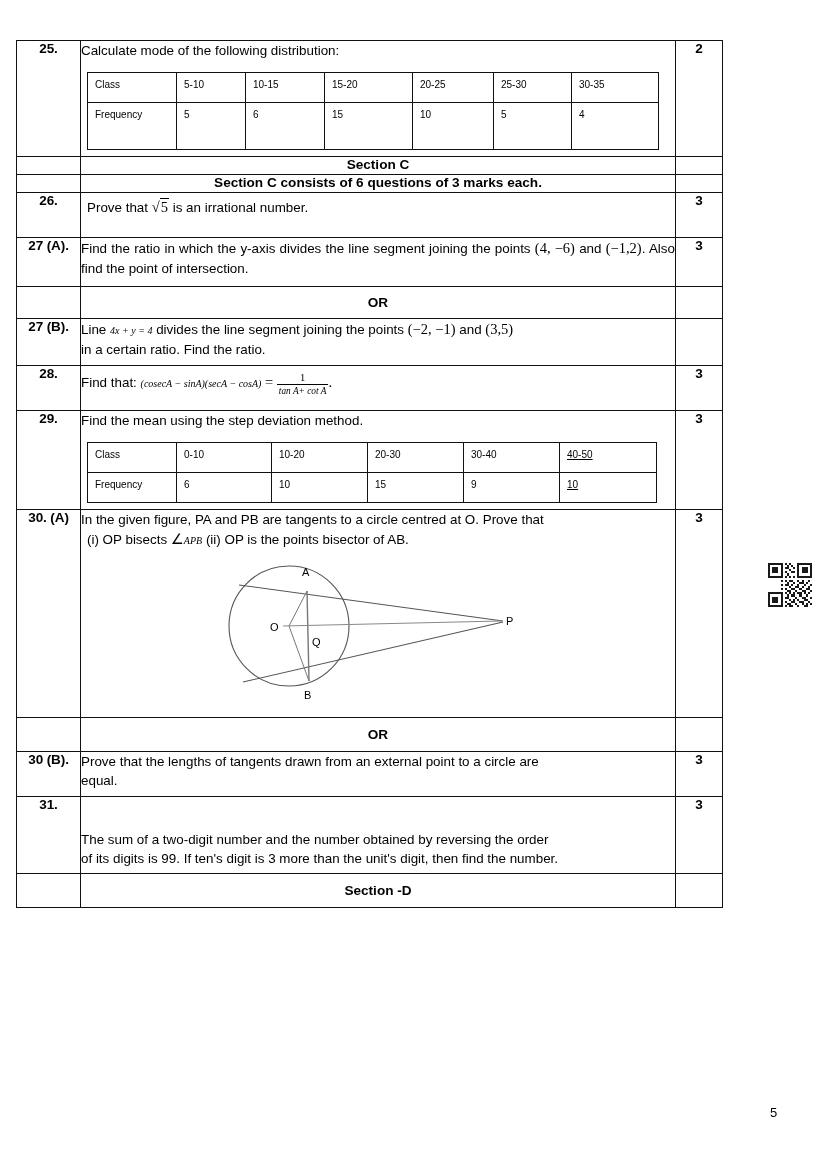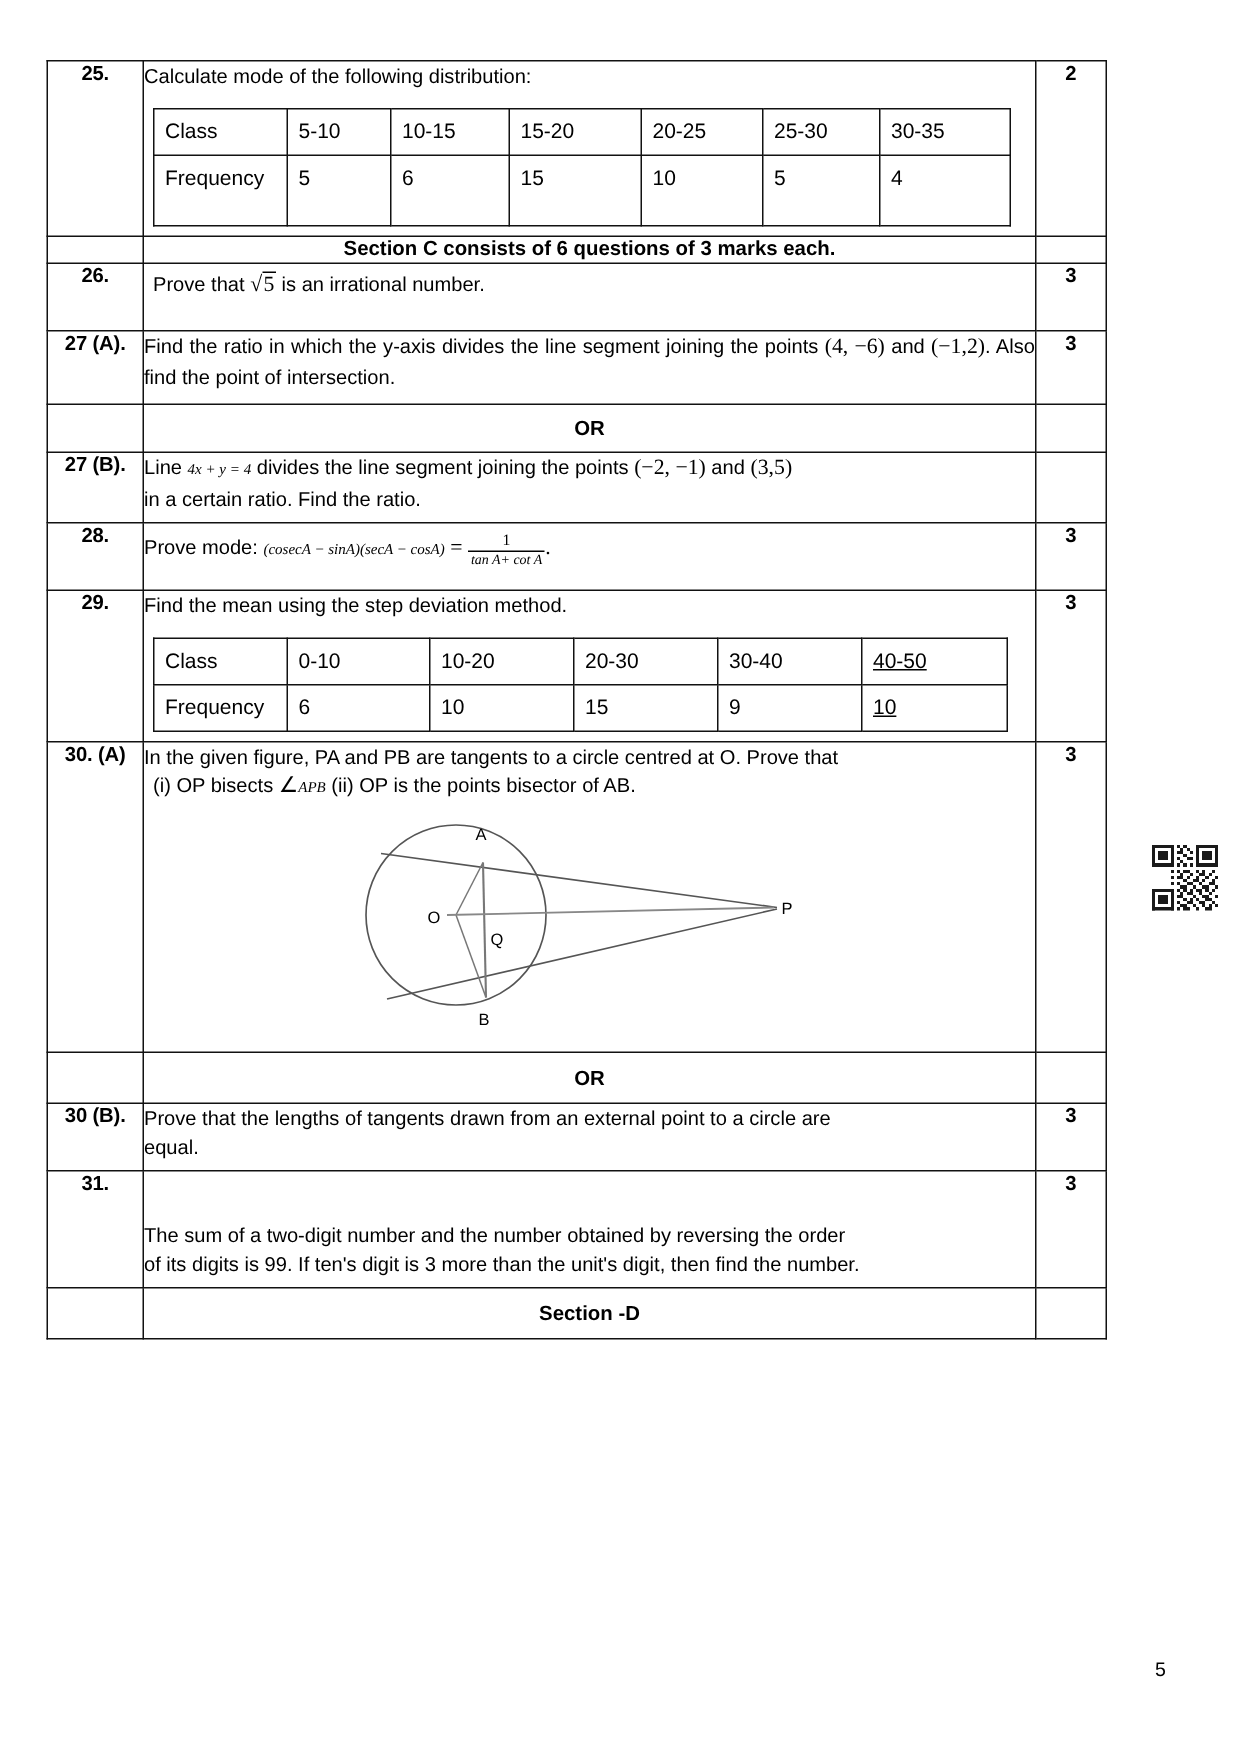--- a/index.html
+++ b/index.html
@@ -21,21 +21,21 @@
   .page {
     position: absolute;
     left: 0; top: 0;
     width: 827px;
     height: 1169px;
   }
 
   
   .exam-table {
     position: absolute;
-    left: 31px;
+    left: 16px;
     top: 40px;
     width: 706px;
     border-collapse: collapse;
     table-layout: fixed;
   }
   .exam-table td {
     border: 1px solid #111;
     vertical-align: top;
     padding: 0;
   }
@@ -78,21 +78,21 @@
   .indent-text { padding-left: 6px; }
 
   
   .data-table {
     border-collapse: collapse;
     margin: 12px 0 6px 6px;
     table-layout: fixed;
   }
   .data-table td {
     border: 1px solid #111;
-    font-size: 14px;
+    font-size: 10px;
     padding: 5px 7px;
     vertical-align: top;
     height: 19px;
     white-space: nowrap;
   }
   .data-table.t25 td.c0 { width: 74px; }
   .data-table.t25 td.c1 { width: 54px; }
   .data-table.t25 td.c2 { width: 64px; }
   .data-table.t25 td.c3 { width: 73px; }
   .data-table.t25 td.c4 { width: 66px; }
@@ -217,20 +217,25 @@
                 <td class="c4">10</td>
                 <td class="c5">5</td>
                 <td class="c6">4</td>
               </tr>
             </tbody>
           </table>
         </td>
         <td class="marks">2</td>
       </tr>
 
+      <tr>
+        <td class="qno">&nbsp;</td>
+        <td class="center-row">Section C</td>
+        <td class="marks">&nbsp;</td>
+      </tr>
 
       <tr>
         <td class="qno">&nbsp;</td>
         <td class="center-row">Section C consists of 6 questions of 3 marks each.</td>
         <td class="marks">&nbsp;</td>
       </tr>
 
       <tr>
         <td class="qno">26.</td>
         <td class="body-cell">
@@ -257,21 +262,21 @@
         <td class="qno">27 (B).</td>
         <td class="body-cell">
           <p style="padding-bottom:6px;"><span>Line </span><span class="math">4x + y = 4</span><span> divides the line segment joining the points </span><span class="math-up">(−2, −1)</span><span> and </span><span class="math-up">(3,5)</span><br><span>in a certain ratio. Find the ratio.</span></p>
         </td>
         <td class="marks"></td>
       </tr>
 
       <tr>
         <td class="qno">28.</td>
         <td class="body-cell">
-          <p style="padding-top:6px;padding-bottom:14px;"><span>Prove mode: </span><span class="math">(cosecA − sinA)(secA − cosA)</span><span class="math-up"> = </span><span class="frac"><span class="num">1</span><span class="den">tan A+ cot A</span></span><span class="math-up">.</span></p>
+          <p style="padding-top:6px;padding-bottom:14px;"><span>Find that: </span><span class="math">(cosecA − sinA)(secA − cosA)</span><span class="math-up"> = </span><span class="frac"><span class="num">1</span><span class="den">tan A+ cot A</span></span><span class="math-up">.</span></p>
         </td>
         <td class="marks">3</td>
       </tr>
 
       <tr>
         <td class="qno">29.</td>
         <td class="body-cell">
           <p>Find the mean using the step deviation method.</p>
           <table class="data-table t29">
             <tbody>

